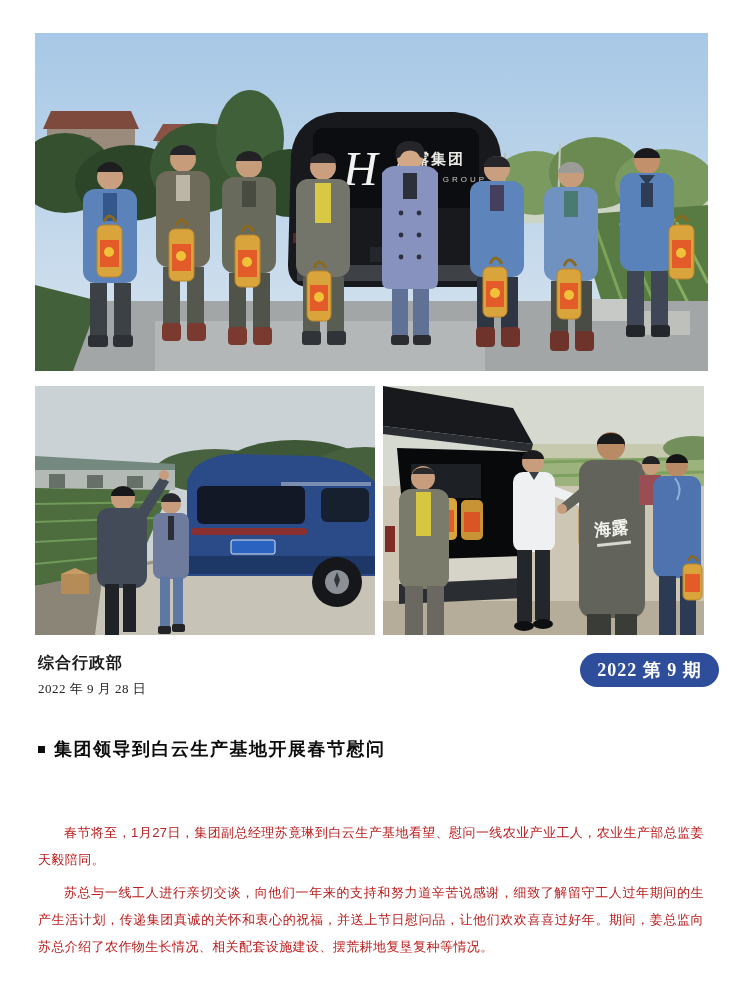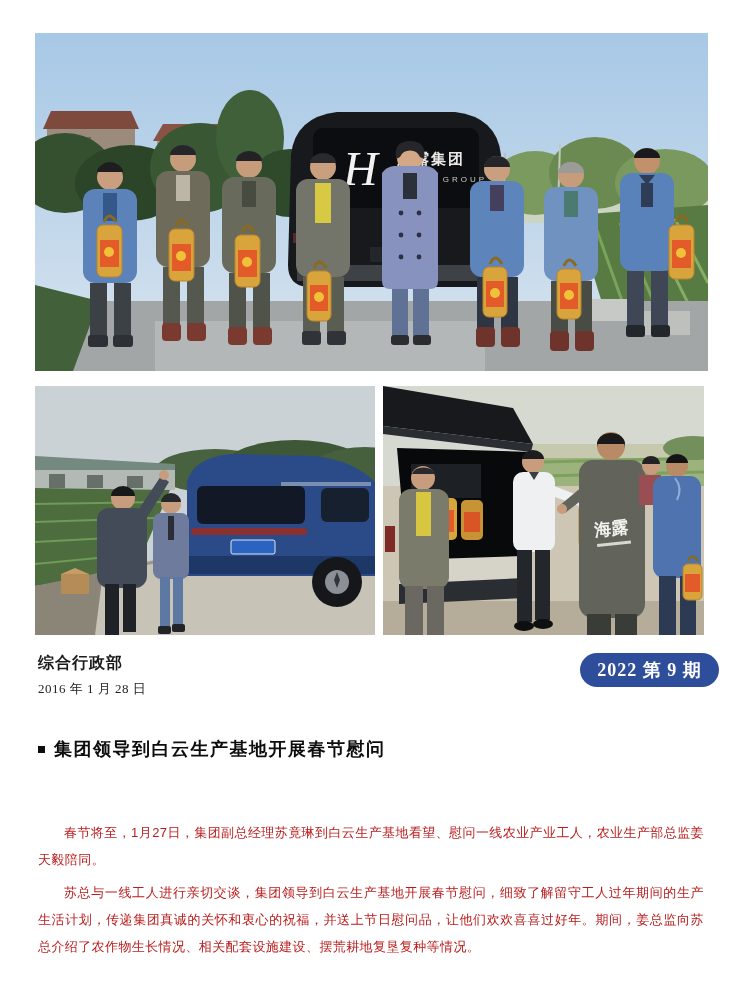--- a/index.html
+++ b/index.html
@@ -403,28 +403,28 @@
 
       <g transform="translate(300,178)">
         <path d="M5,-3 q4,-9 10,0" stroke="#8a6a20" stroke-width="2.5" fill="none"></path>
         <rect x="0" y="0" width="19" height="36" rx="5" fill="#d9a43c" stroke="#b9862c"></rect>
         <rect x="2" y="10" width="15" height="18" fill="#e25b28"></rect>
       </g>
     </svg>
   </figure>
 
   <div class="masthead-dept">综合行政部</div>
-  <div class="masthead-date">2016 年 1 月 28 日</div>
+  <div class="masthead-date">2022 年 9 月 28 日</div>
   <div class="issue-badge">
     <span>2022 第 9 期</span>
   </div>
 
   <div class="headline">
     <span class="sq"></span>
     <span>集团领导到白云生产基地开展春节慰问</span>
   </div>
 
   <div class="body-text">
     <p>春节将至，1月27日，集团副总经理苏竟琳到白云生产基地看望、慰问一线农业产业工人，农业生产部总监姜天毅陪同。</p>
-    <p>苏总与一线工人进行亲切交谈，集团领导到白云生产基地开展春节慰问，细致了解留守工人过年期间的生产生活计划，传递集团真诚的关怀和衷心的祝福，并送上节日慰问品，让他们欢欢喜喜过好年。期间，姜总监向苏总介绍了农作物生长情况、相关配套设施建设、摆荒耕地复垦复种等情况。</p>
+    <p>苏总与一线工人进行亲切交谈，向他们一年来的支持和努力道辛苦说感谢，细致了解留守工人过年期间的生产生活计划，传递集团真诚的关怀和衷心的祝福，并送上节日慰问品，让他们欢欢喜喜过好年。期间，姜总监向苏总介绍了农作物生长情况、相关配套设施建设、摆荒耕地复垦复种等情况。</p>
   </div>
 
 </div>
 
 </body></html>

